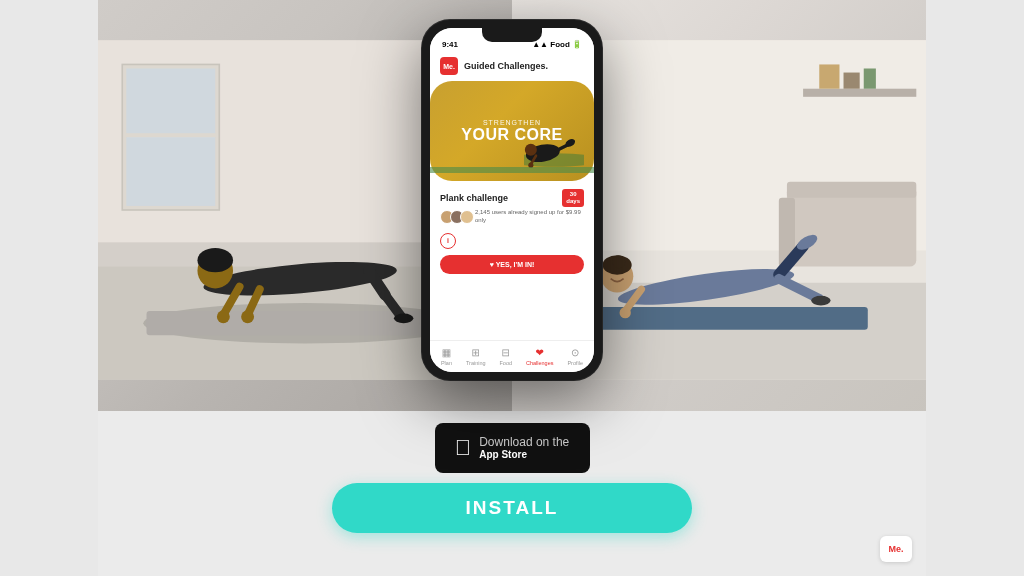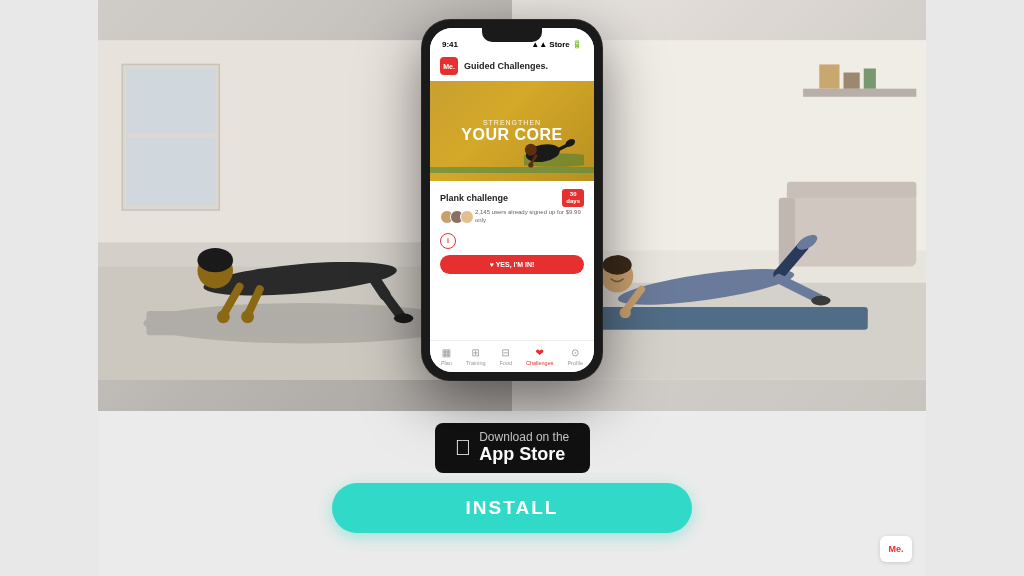--- a/index.html
+++ b/index.html
@@ -134,20 +134,21 @@
     .challenge-image {
       width: 100%;
       height: 100px;
       background: linear-gradient(135deg, #c8a030 0%, #d4a828 40%, #b89020 100%);
       position: relative;
       display: flex;
       flex-direction: column;
       align-items: center;
       justify-content: center;
       color: white;
+      border-radius: 22px;
     }
 
     .strengthen-text {
       font-size: 7px;
       font-weight: 400;
       letter-spacing: 1px;
       text-transform: uppercase;
       opacity: 0.9;
     }
 
@@ -334,21 +335,21 @@
       flex-direction: column;
     }
 
     .store-small {
       font-size: 12px;
       color: #ccc;
       line-height: 1.2;
     }
 
     .store-large {
-      font-size: 18px;
+      font-size: 10px;
       font-weight: 600;
       color: white;
       line-height: 1.2;
     }
 
     .install-btn {
       width: 360px;
       height: 50px;
       background: #30d9c8;
       border-radius: 30px;
@@ -469,21 +470,21 @@
     </div>
   </div>
 
   <div class="phone-wrapper">
     <div class="phone">
       <div class="phone-notch"></div>
       <div class="phone-screen">
 
         <div class="status-bar">
           <span>9:41</span>
-          <span>▲▲ Store 🔋</span>
+          <span>▲▲ Food 🔋</span>
         </div>
 
         <div class="app-header">
           <div class="app-logo">
             <span>Me.</span>
           </div>
           <span class="app-title">Guided Challenges.</span>
         </div>
 
         <div class="challenge-image">

